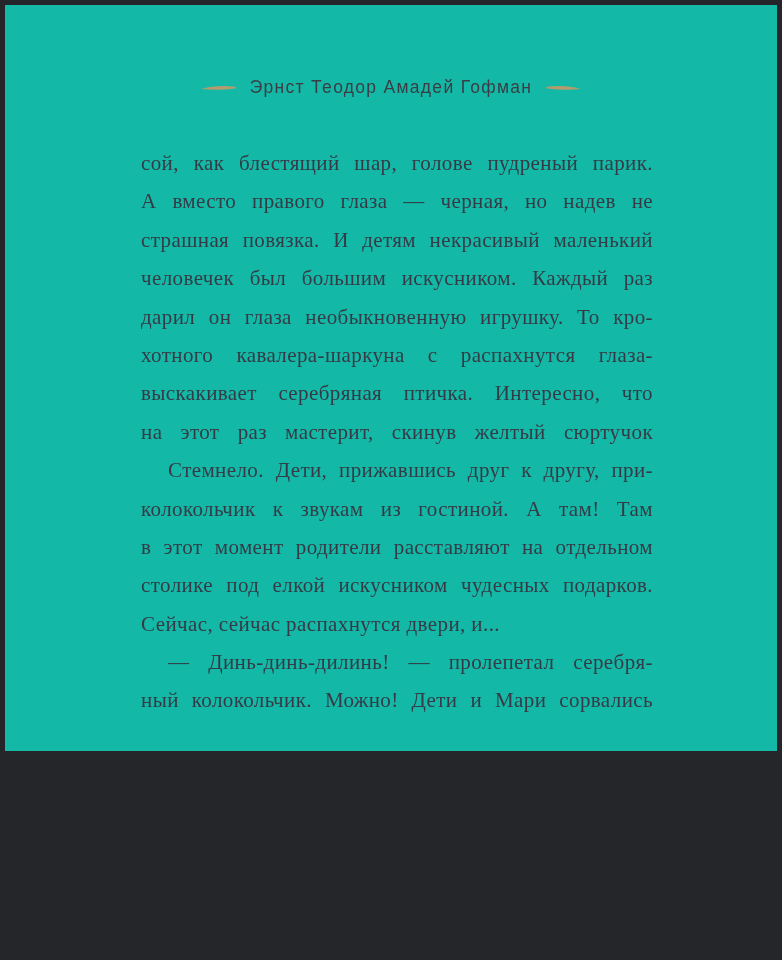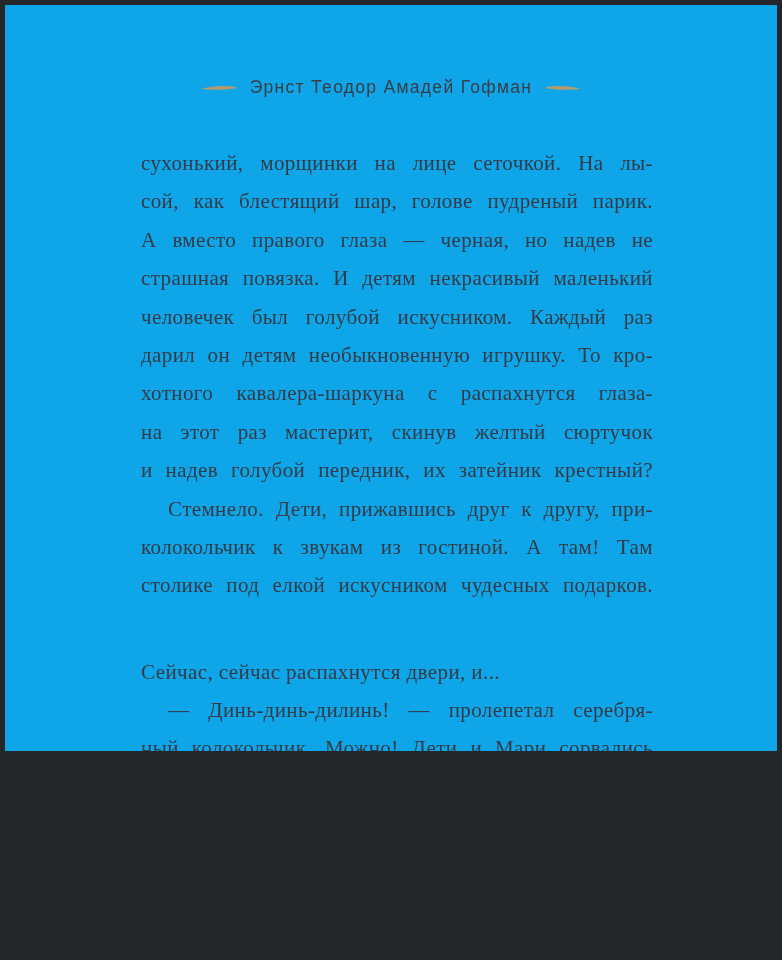--- a/index.html
+++ b/index.html
@@ -1,21 +1,21 @@
 <!DOCTYPE html>
 <html><head>
 <meta charset="utf-8">
 <style>
   html, body { margin: 0; padding: 0; background: #242629; }
   .screen {
     position: relative;
     width: 782px;
     height: 756px;
     box-sizing: border-box;
-    background: #0ea5e9;
+    background: #14b8a6;
     border: 5px solid #242629;
     overflow: hidden;
     font-family: "Liberation Serif", serif;
   }
   
   .header {
     position: absolute;
     top: 72px; left: 0; right: 0;
     display: flex;
     justify-content: center;
@@ -44,21 +44,21 @@
     line-height: 38.4px;
     font-size: 21px;
     letter-spacing: 0.4px;
     color: #343b46;
     text-align: justify;
     text-align-last: justify;
     white-space: nowrap;
     overflow: visible;
   }
   .line.indent { text-indent: 27px; }
-  .line.para-end { text-align: center; text-align-last: left; margin-top: 48px; }
+  .line.para-end { text-align: center; text-align-last: left; }
   
   .footer {
     position: absolute;
     top: 856px; left: 0; right: 0;
     height: 42px;
     display: flex;
     justify-content: center;
     align-items: center;
     gap: 24px;
   }
@@ -79,31 +79,31 @@
     <svg class="dash-ornament left" width="36" height="8" viewBox="0 0 36 8">
       <path d="M0.5 4.7 C 8 2.7, 20 1.1, 34.2 2.7 C 35.1 3.2, 35.1 4.0, 34.2 4.5 C 20 6.3, 8 5.9, 0.5 4.7 Z" fill="#b29c6e"></path>
     </svg>
     <span class="author">Эрнст Теодор Амадей Гофман</span>
     <svg class="dash-ornament right" width="36" height="8" viewBox="0 0 36 8">
       <path d="M0.5 4.7 C 8 2.7, 20 1.1, 34.2 2.7 C 35.1 3.2, 35.1 4.0, 34.2 4.5 C 20 6.3, 8 5.9, 0.5 4.7 Z" fill="#b29c6e"></path>
     </svg>
   </div>
 
   <div class="textblock">
-    <div class="line">сухонький, морщинки на лице сеточкой. На лы-</div>
     <div class="line">сой, как блестящий шар, голове пудреный парик.</div>
     <div class="line">А вместо правого глаза — черная, но надев не</div>
     <div class="line">страшная повязка. И детям некрасивый маленький</div>
-    <div class="line">человечек был голубой искусником. Каждый раз</div>
-    <div class="line">дарил он детям необыкновенную игрушку. То кро-</div>
+    <div class="line">человечек был большим искусником. Каждый раз</div>
+    <div class="line">дарил он глаза необыкновенную игрушку. То кро-</div>
     <div class="line">хотного кавалера-шаркуна с распахнутся глаза-</div>
+    <div class="line">выскакивает серебряная птичка. Интересно, что</div>
     <div class="line">на этот раз мастерит, скинув желтый сюртучок</div>
-    <div class="line">и надев голубой передник, их затейник крестный?</div>
     <div class="line indent">Стемнело. Дети, прижавшись друг к другу, при-</div>
     <div class="line">колокольчик к звукам из гостиной. А там! Там</div>
+    <div class="line">в этот момент родители расставляют на отдельном</div>
     <div class="line">столике под елкой искусником чудесных подарков.</div>
     <div class="line para-end">Сейчас, сейчас распахнутся двери, и...</div>
     <div class="line indent">— Динь-динь-дилинь! — пролепетал серебря-</div>
     <div class="line">ный колокольчик. Можно! Дети и Мари сорвались</div>
   </div>
 
   <div class="footer">
     <svg class="fern left" width="84" height="38" viewBox="0 0 100 44">
       <g stroke="#b29c6e" stroke-width="3.4" stroke-linecap="round" fill="none">
         <path d="M3 12 C 28 18, 60 23, 97 27"></path>

